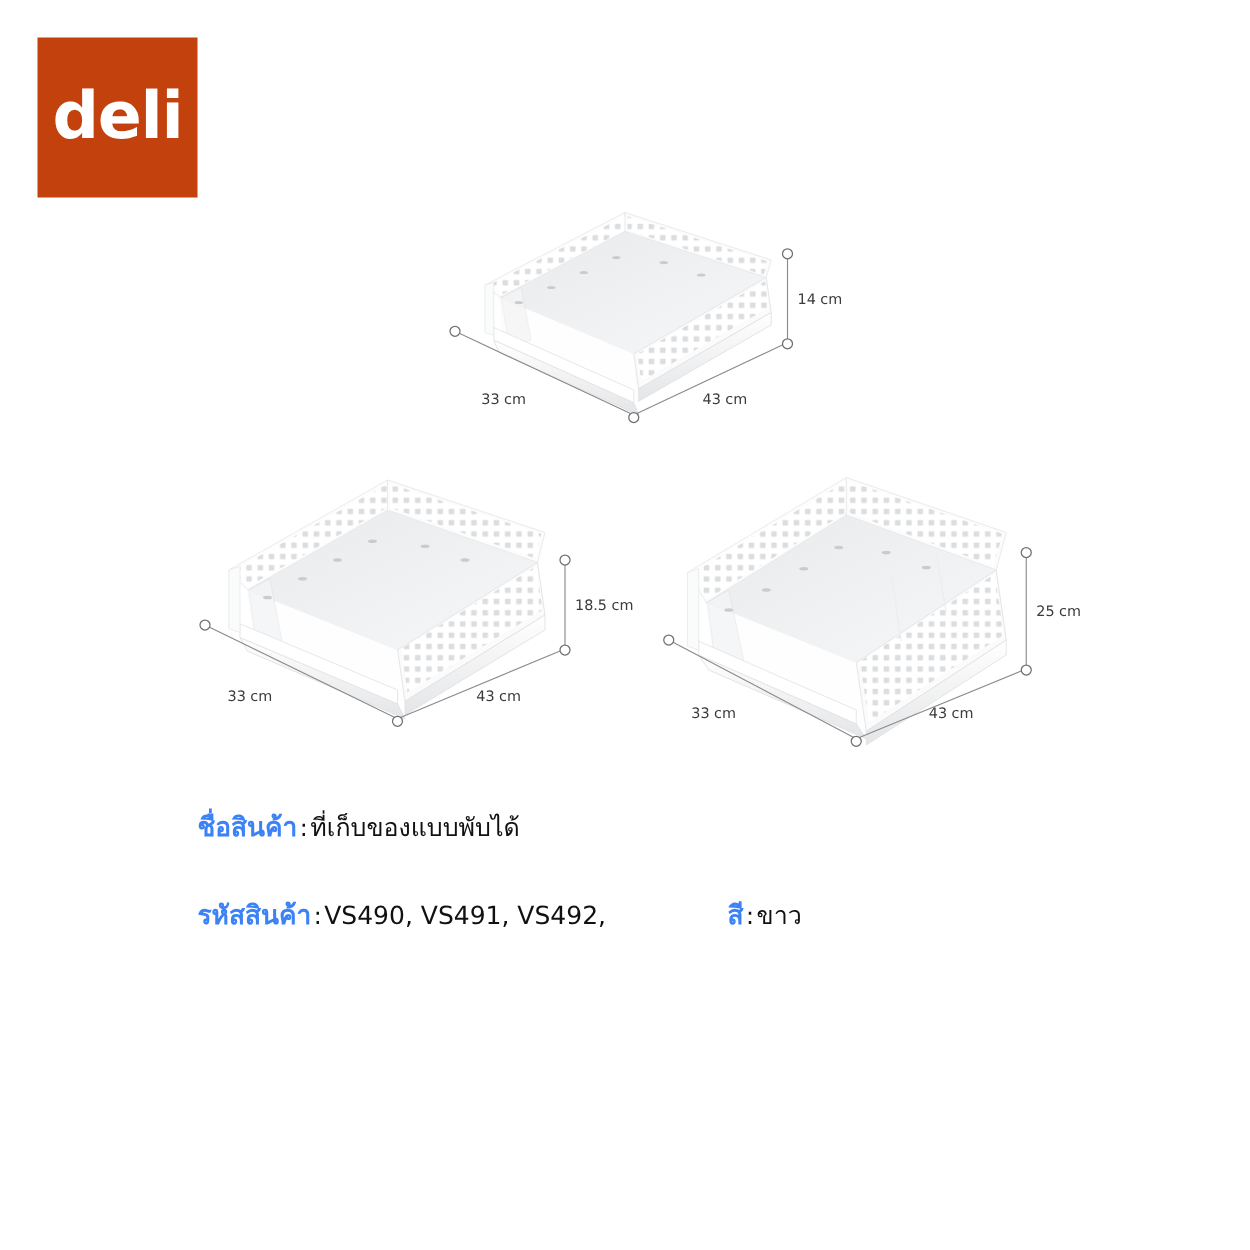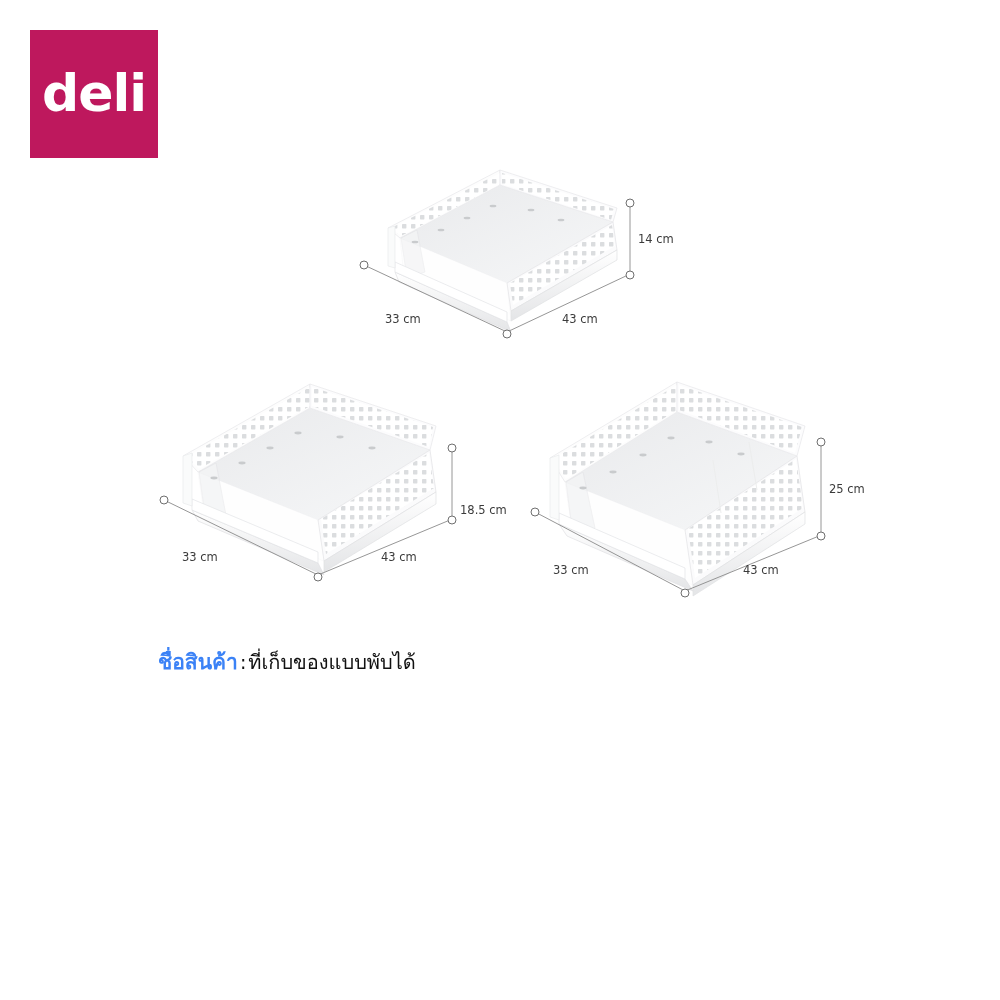--- a/index.html
+++ b/index.html
@@ -54,21 +54,21 @@
     font-family:"DejaVu Sans","Liberation Sans",sans-serif;
     text-align:center;
   }
   .spec-row.full .cell.left{ left:158px; }
 </style>
 </head>
 <body style="background: rgb(255, 255, 255);">
 
 <div class="page">
 
-  <div class="logo-box" style="background: #be185d;">
+  <div class="logo-box" style="background: #c2410c;">
     <span class="logo-word" style="color: rgb(255, 255, 255);">deli</span>
   </div>
 
   <div class="stage">
 
     <div class="prod" style="left:355px; top:0px; width:300px; height:220px;">
       <svg width="300" height="220" viewBox="0 0 300 220">
         <defs>
           <pattern id="p14" width="9" height="9" patternUnits="userSpaceOnUse" patternTransform="rotate(0)">
             <rect width="9" height="9" fill="#ffffff"></rect>
@@ -188,21 +188,21 @@
           <line x1="168" y1="215" x2="14" y2="140"></line>
           <line x1="168" y1="215" x2="300" y2="160"></line>
         </g>
         <g fill="#ffffff" stroke="#6f6f6f" stroke-width="1">
           <circle cx="302" cy="88" r="4"></circle>
           <circle cx="302" cy="160" r="4"></circle>
           <circle cx="14" cy="140" r="4"></circle>
           <circle cx="168" cy="217" r="4"></circle>
         </g>
       </svg>
-      <span class="dim-label" style="left:310px; top:117px;margin-top:26px;">18.5 cm</span>
+      <span class="dim-label" style="left:310px; top:117px;">18.5 cm</span>
       <span class="dim-label" style="left:32px; top:190px;">33 cm</span>
       <span class="dim-label" style="left:231px; top:190px;">43 cm</span>
     </div>
 
     <div class="prod" style="left:525px; top:210px; width:330px; height:240px;">
       <svg width="330" height="240" viewBox="0 0 330 240">
         <defs>
           <pattern id="p25" width="9" height="9" patternUnits="userSpaceOnUse">
             <rect width="9" height="9" fill="#ffffff"></rect>
             <rect x="2" y="2" width="4.4" height="4.4" rx="0.7" fill="#d9dbdd"></rect>
@@ -273,17 +273,25 @@
   </div>
 
   <div class="specs">
 
     <div class="spec-row">
       <div class="cell left">
         <span class="k">ชื่อสินค้า</span><span class="sep">:</span><span class="v">ที่เก็บของแบบพับได้</span>
       </div>
     </div>
 
+    <div class="spec-row">
+      <div class="cell left">
+        <span class="k">รหัสสินค้า</span><span class="sep">:</span><span class="v">VS490, VS491, VS492,</span>
+      </div>
+      <div class="cell right">
+        <span class="k">สี</span><span class="sep">:</span><span class="v">ขาว</span>
+      </div>
+    </div>
 
 
   </div>
 
 </div>
 
 </body></html>

